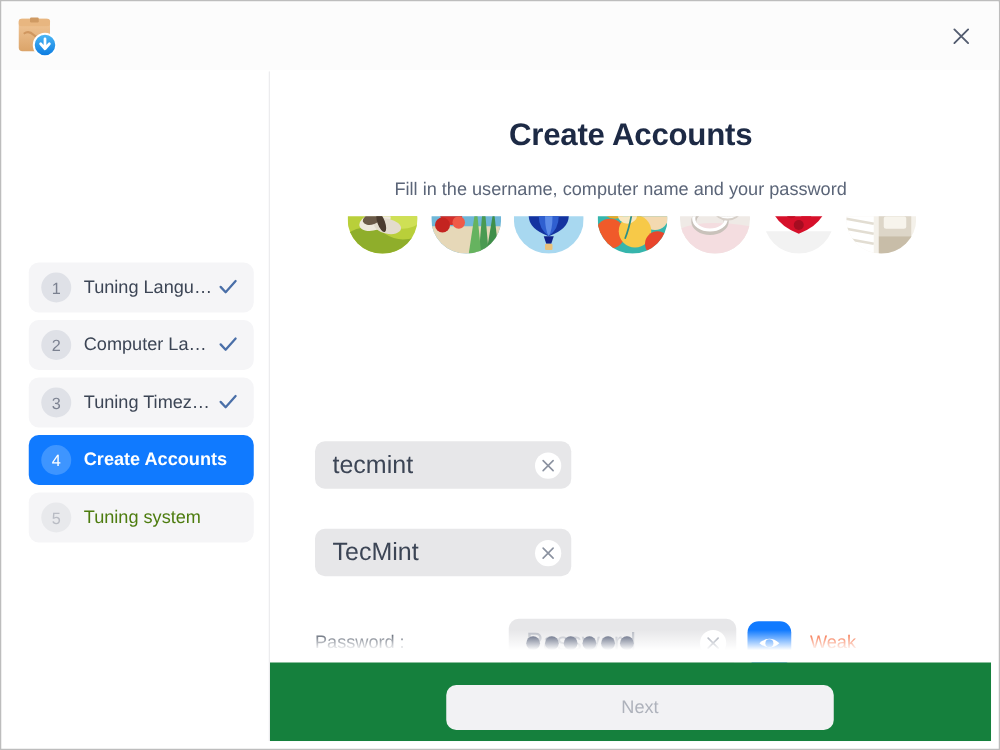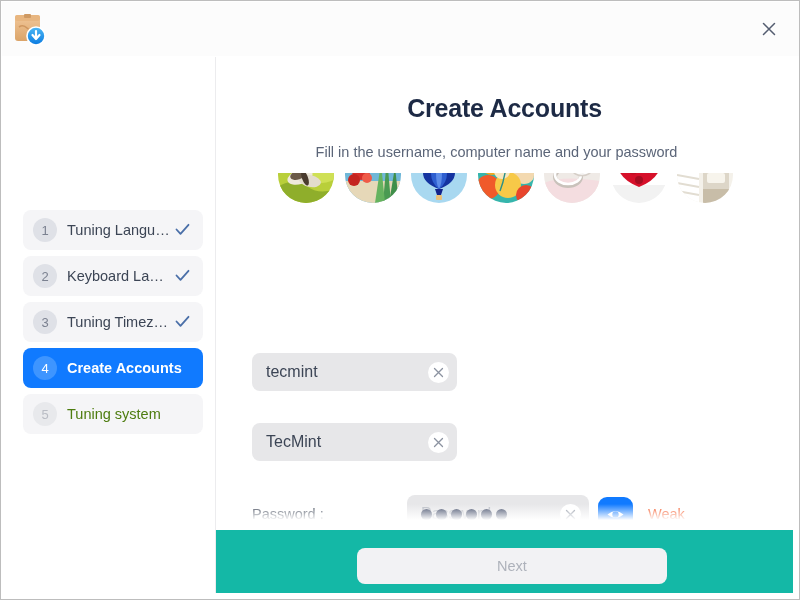--- a/index.html
+++ b/index.html
@@ -246,21 +246,21 @@
 
   .field {
     width: 100%;
     height: 38px;
     box-sizing: border-box;
     background: #e7e7e9;
     border: none;
     border-radius: 8px;
     padding: 0 38px 0 14px;
     font-family: "Liberation Sans", sans-serif;
-    font-size: 16px;
+    font-size: 20px;
     color: #3c4555;
     outline: none;
   }
   .field::placeholder { color: #b4b8c1; }
 
   .dots {
     position: absolute;
     left: 14px;
     top: 0;
     height: 38px;
@@ -323,21 +323,21 @@
     pointer-events: none;
   }
 
   
   .footer {
     position: absolute;
     left: 0;
     top: 473px;
     width: 577px;
     height: 63px;
-    background: #14b8a6;
+    background: #15803d;
     text-decoration: underline;
   }
   .next-btn {
     position: absolute;
     left: 141px;
     top: 18px;
     width: 310px;
     height: 36px;
     border: none;
     border-radius: 8px;
@@ -391,21 +391,21 @@
           <div class="step-label">Tuning Langu…</div>
           <div class="step-check">
             <svg width="17" height="17" viewBox="0 0 17 17">
               <path d="M2.5 8.5 L6.5 12.8 L14.5 3.8" stroke="#4a6fa8" stroke-width="1.8" fill="none" stroke-linecap="round" stroke-linejoin="round"></path>
             </svg>
           </div>
         </div>
 
         <div class="step">
           <div class="step-num">2</div>
-          <div class="step-label">Keyboard La…</div>
+          <div class="step-label">Computer La…</div>
           <div class="step-check">
             <svg width="17" height="17" viewBox="0 0 17 17">
               <path d="M2.5 8.5 L6.5 12.8 L14.5 3.8" stroke="#4a6fa8" stroke-width="1.8" fill="none" stroke-linecap="round" stroke-linejoin="round"></path>
             </svg>
           </div>
         </div>
 
         <div class="step">
           <div class="step-num">3</div>
           <div class="step-label">Tuning Timez…</div>

